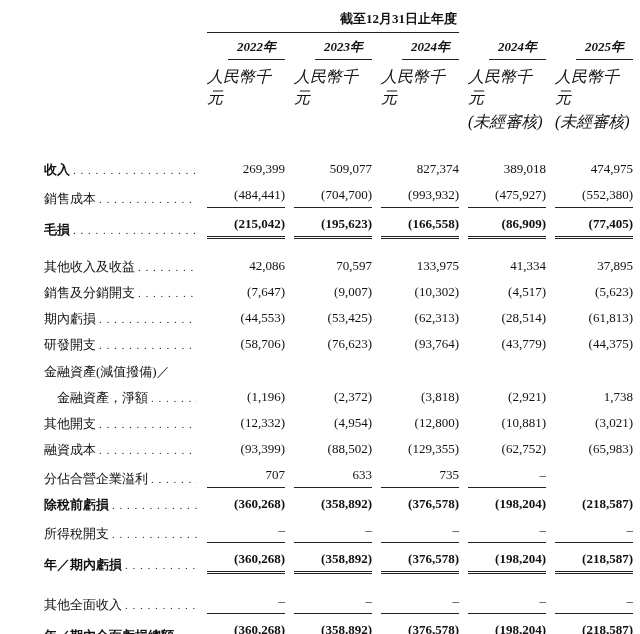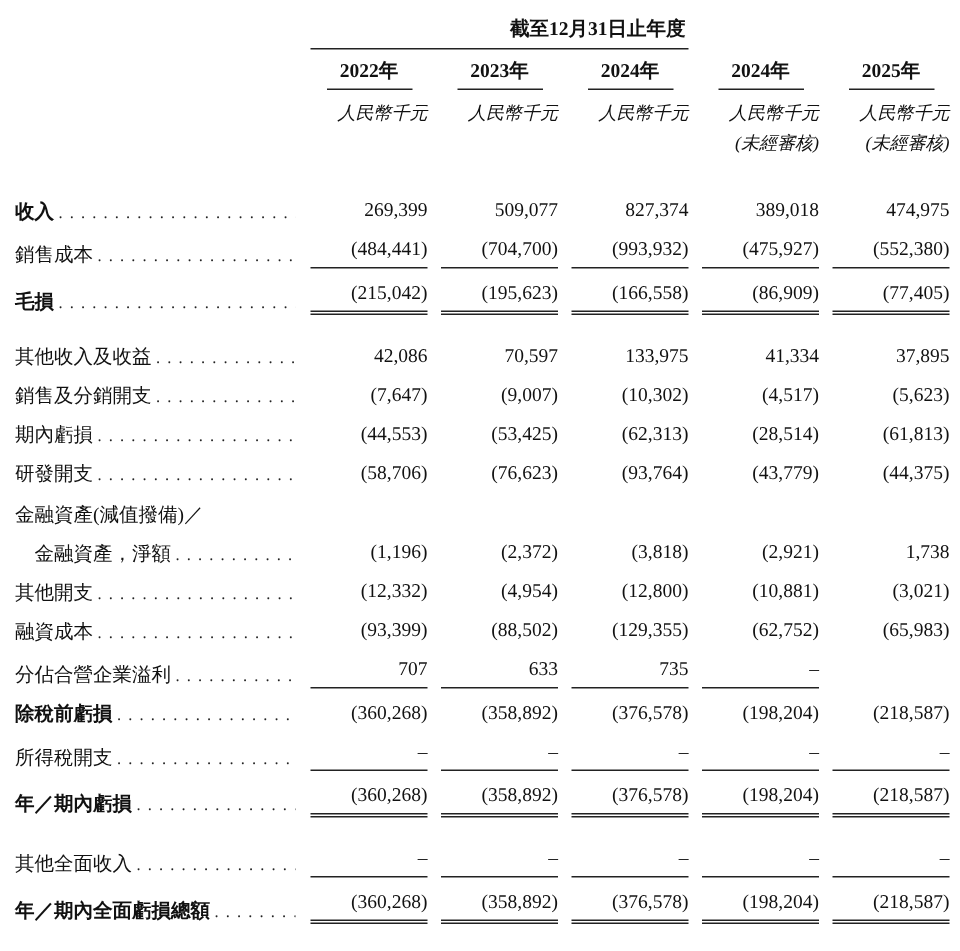--- a/index.html
+++ b/index.html
@@ -9,39 +9,39 @@
     color:#111;-webkit-font-smoothing:antialiased;
   }
   .page{box-sizing:border-box;width:640px;height:634px;padding:8px 7px 6px 10px;}
   .grid{display:grid;grid-template-columns:188px repeat(5,1fr);column-gap:9px;}
   
   .ghead{font-weight:700;font-size:13px;text-align:right;
          border-bottom:1.4px solid #222;padding:2px 2px 4px 2px;}
   .g-annual{grid-column:2/5;}
   .g-interim{grid-column:5/7;margin-left:6px;}
   .yearrow{margin-top:2px;}
-  .yearcell{text-align:center;}
+  .yearcell{text-align:right;font-style:italic;}
   .yearline{display:inline-block;font-weight:700;font-size:13px;
             border-bottom:1.4px solid #222;padding:3px 9px 3px 9px;}
   .unitrow{margin-top:7px;}
-  .unitcell,.notecell{text-align:right;font-style:italic;font-size:12px;}
+  .unitcell,.notecell{text-align:left;font-style:italic;font-size:16px;}
   .notecell{padding-top:3px;}
   
   .tbody{margin-top:20px;}
   .row{align-items:end;padding-top:8px;}
-  .row .label{font-size:13px;display:flex;align-items:flex-end;min-width:0;}
+  .row .label{font-size:13px;display:flex;align-items:flex-end;min-width:0;margin-left:34px;}
   .row .label .txt{white-space:nowrap;}
   .row.boldrow .label .txt{font-weight:700;}
   .row.boldlabel .label .txt{font-weight:700;}
   .label .dots{flex:1;overflow:hidden;white-space:nowrap;margin:0 1px 1px 3px;}
   .label .dots::after{content:". . . . . . . . . . . . . . . . . . . . . . . . . . . . . . . . . . .";
       font-size:11px;letter-spacing:1px;color:#222;}
   .label.indent{padding-left:13px;}
   .val{font-size:13px;text-align:right;white-space:nowrap;padding-bottom:2px;}
-  .row.boldrow .val{font-weight:400;}
+  .row.boldrow .val{font-weight:700;}
   .row.rule-single .val{border-bottom:1.2px solid #222;padding-bottom:4px;}
   .row.rule-double .val{border-bottom:3.5px double #222;padding-bottom:4px;}
   .row.gap-after{margin-bottom:11px;}
   .row.label-only{padding-top:9px;}
 </style>
 </head>
 <body>
 
 <div class="page">
   <div>

